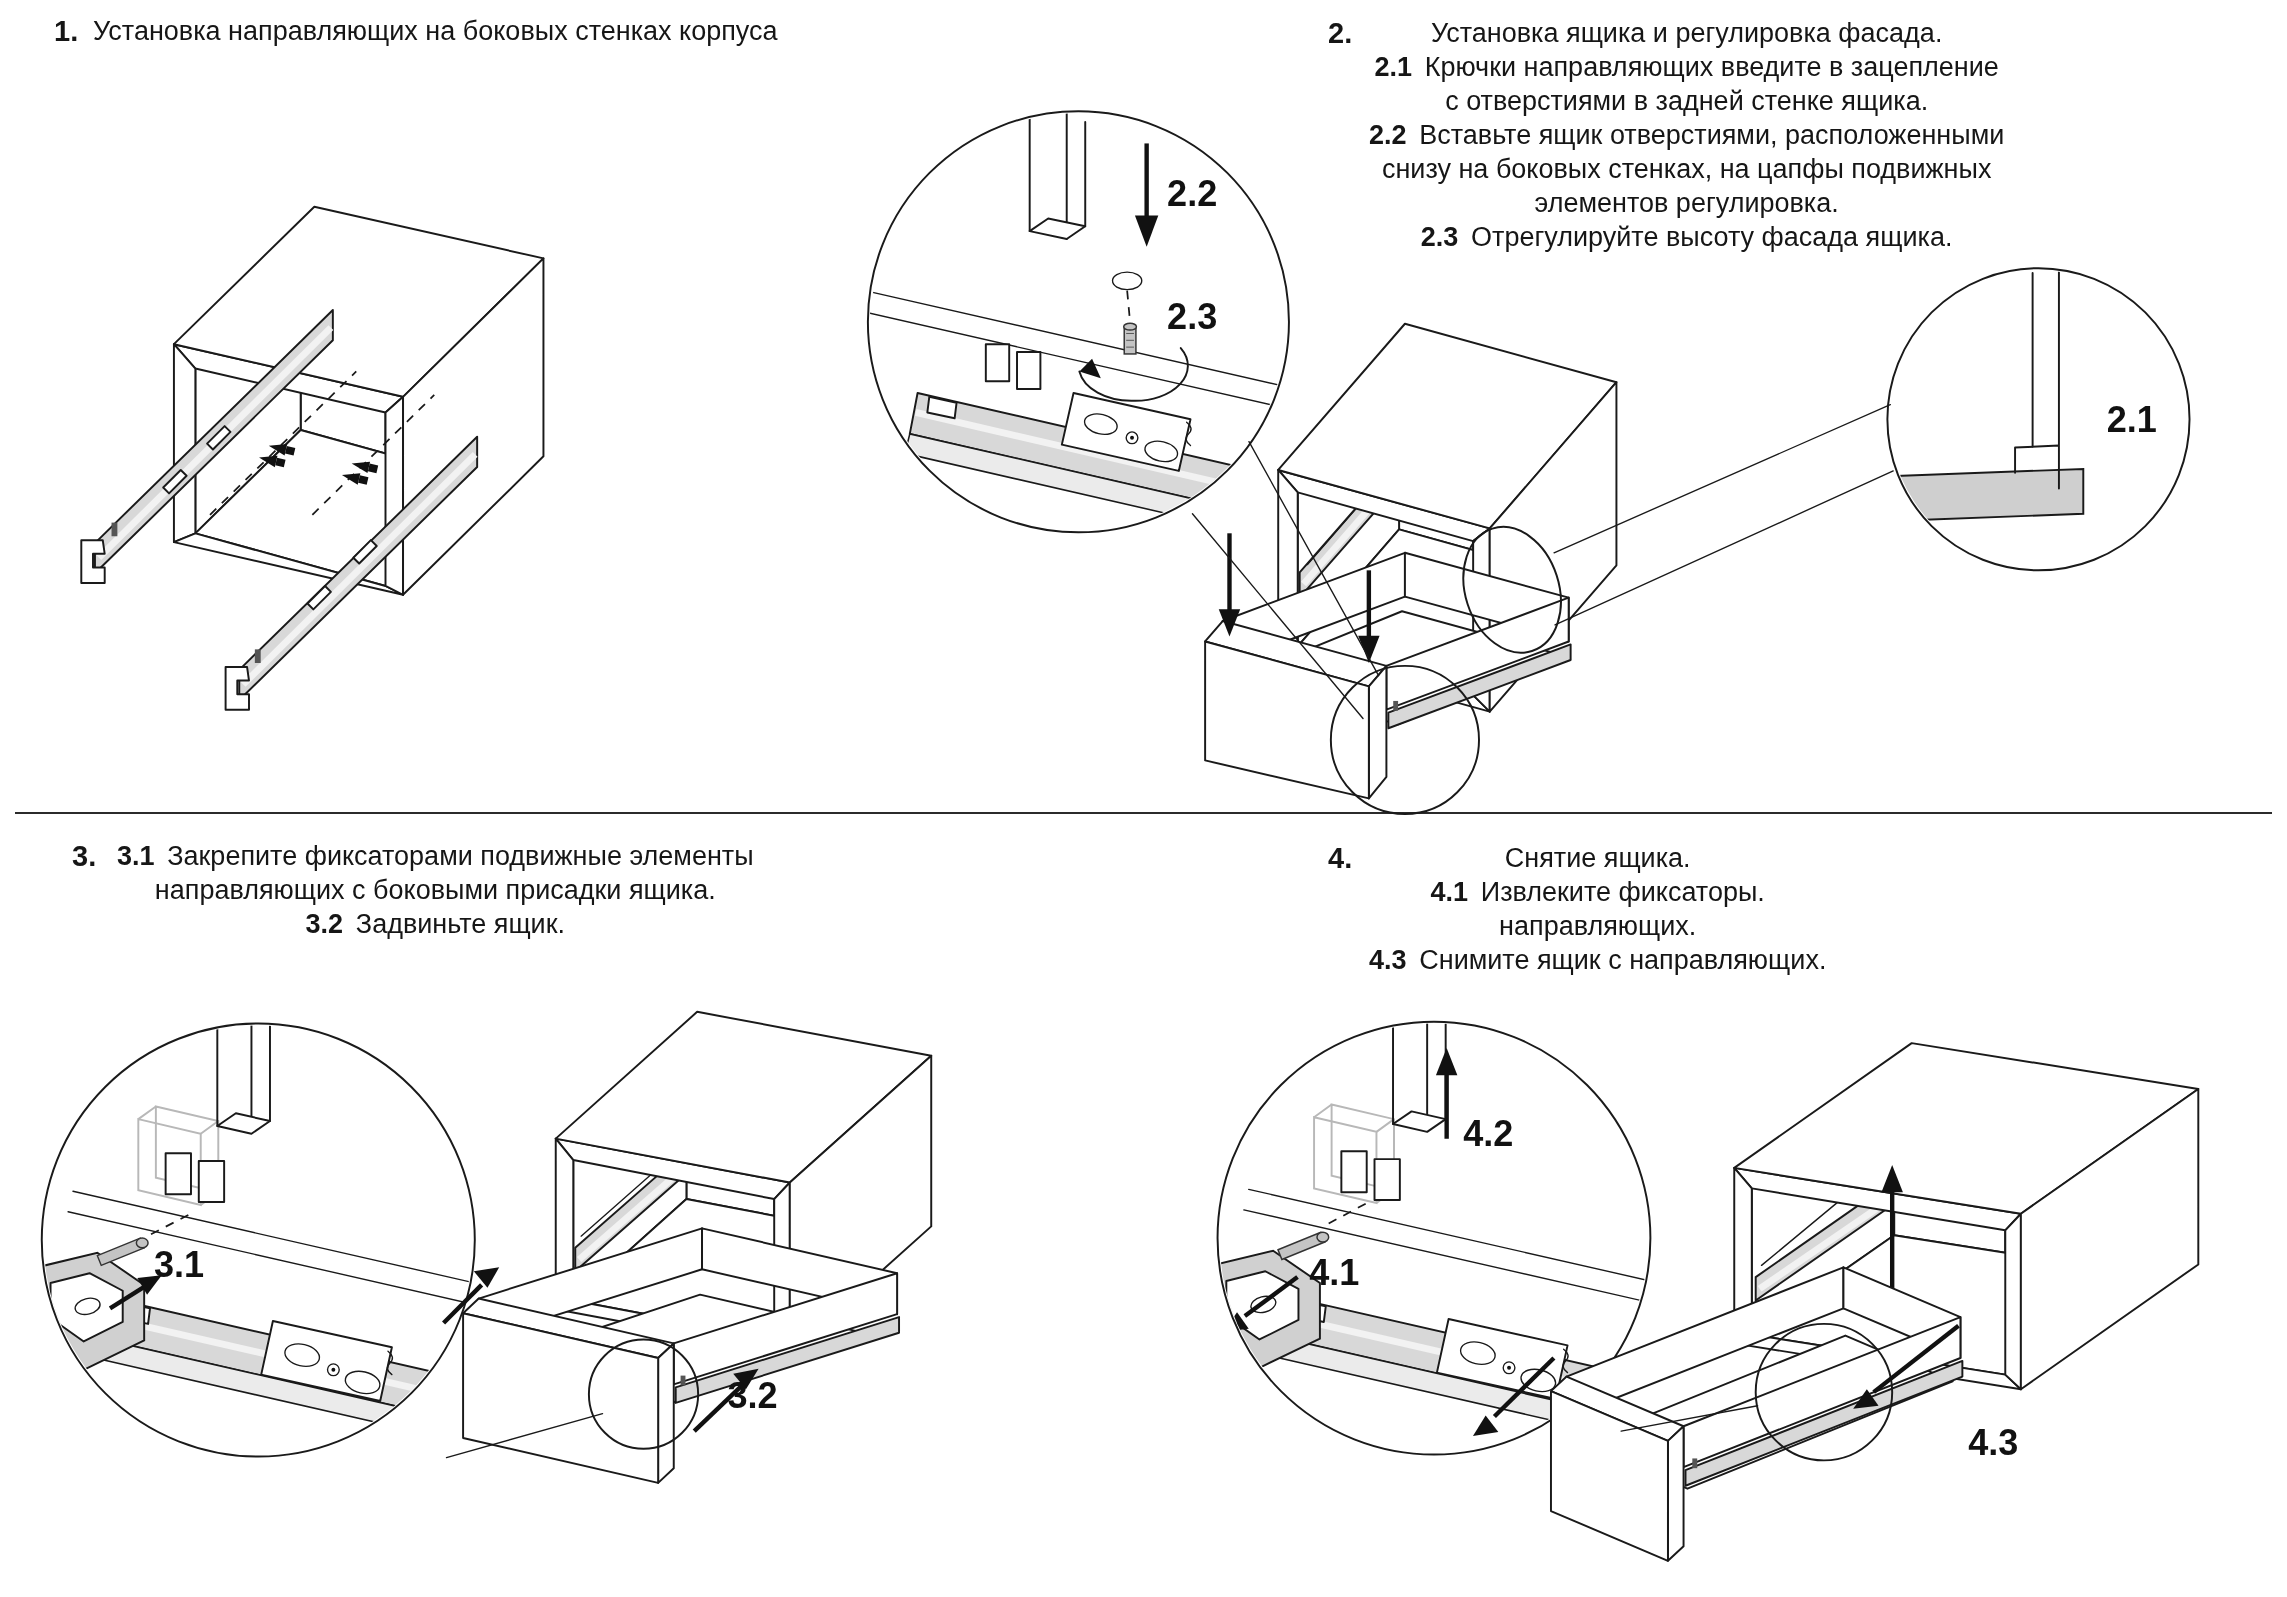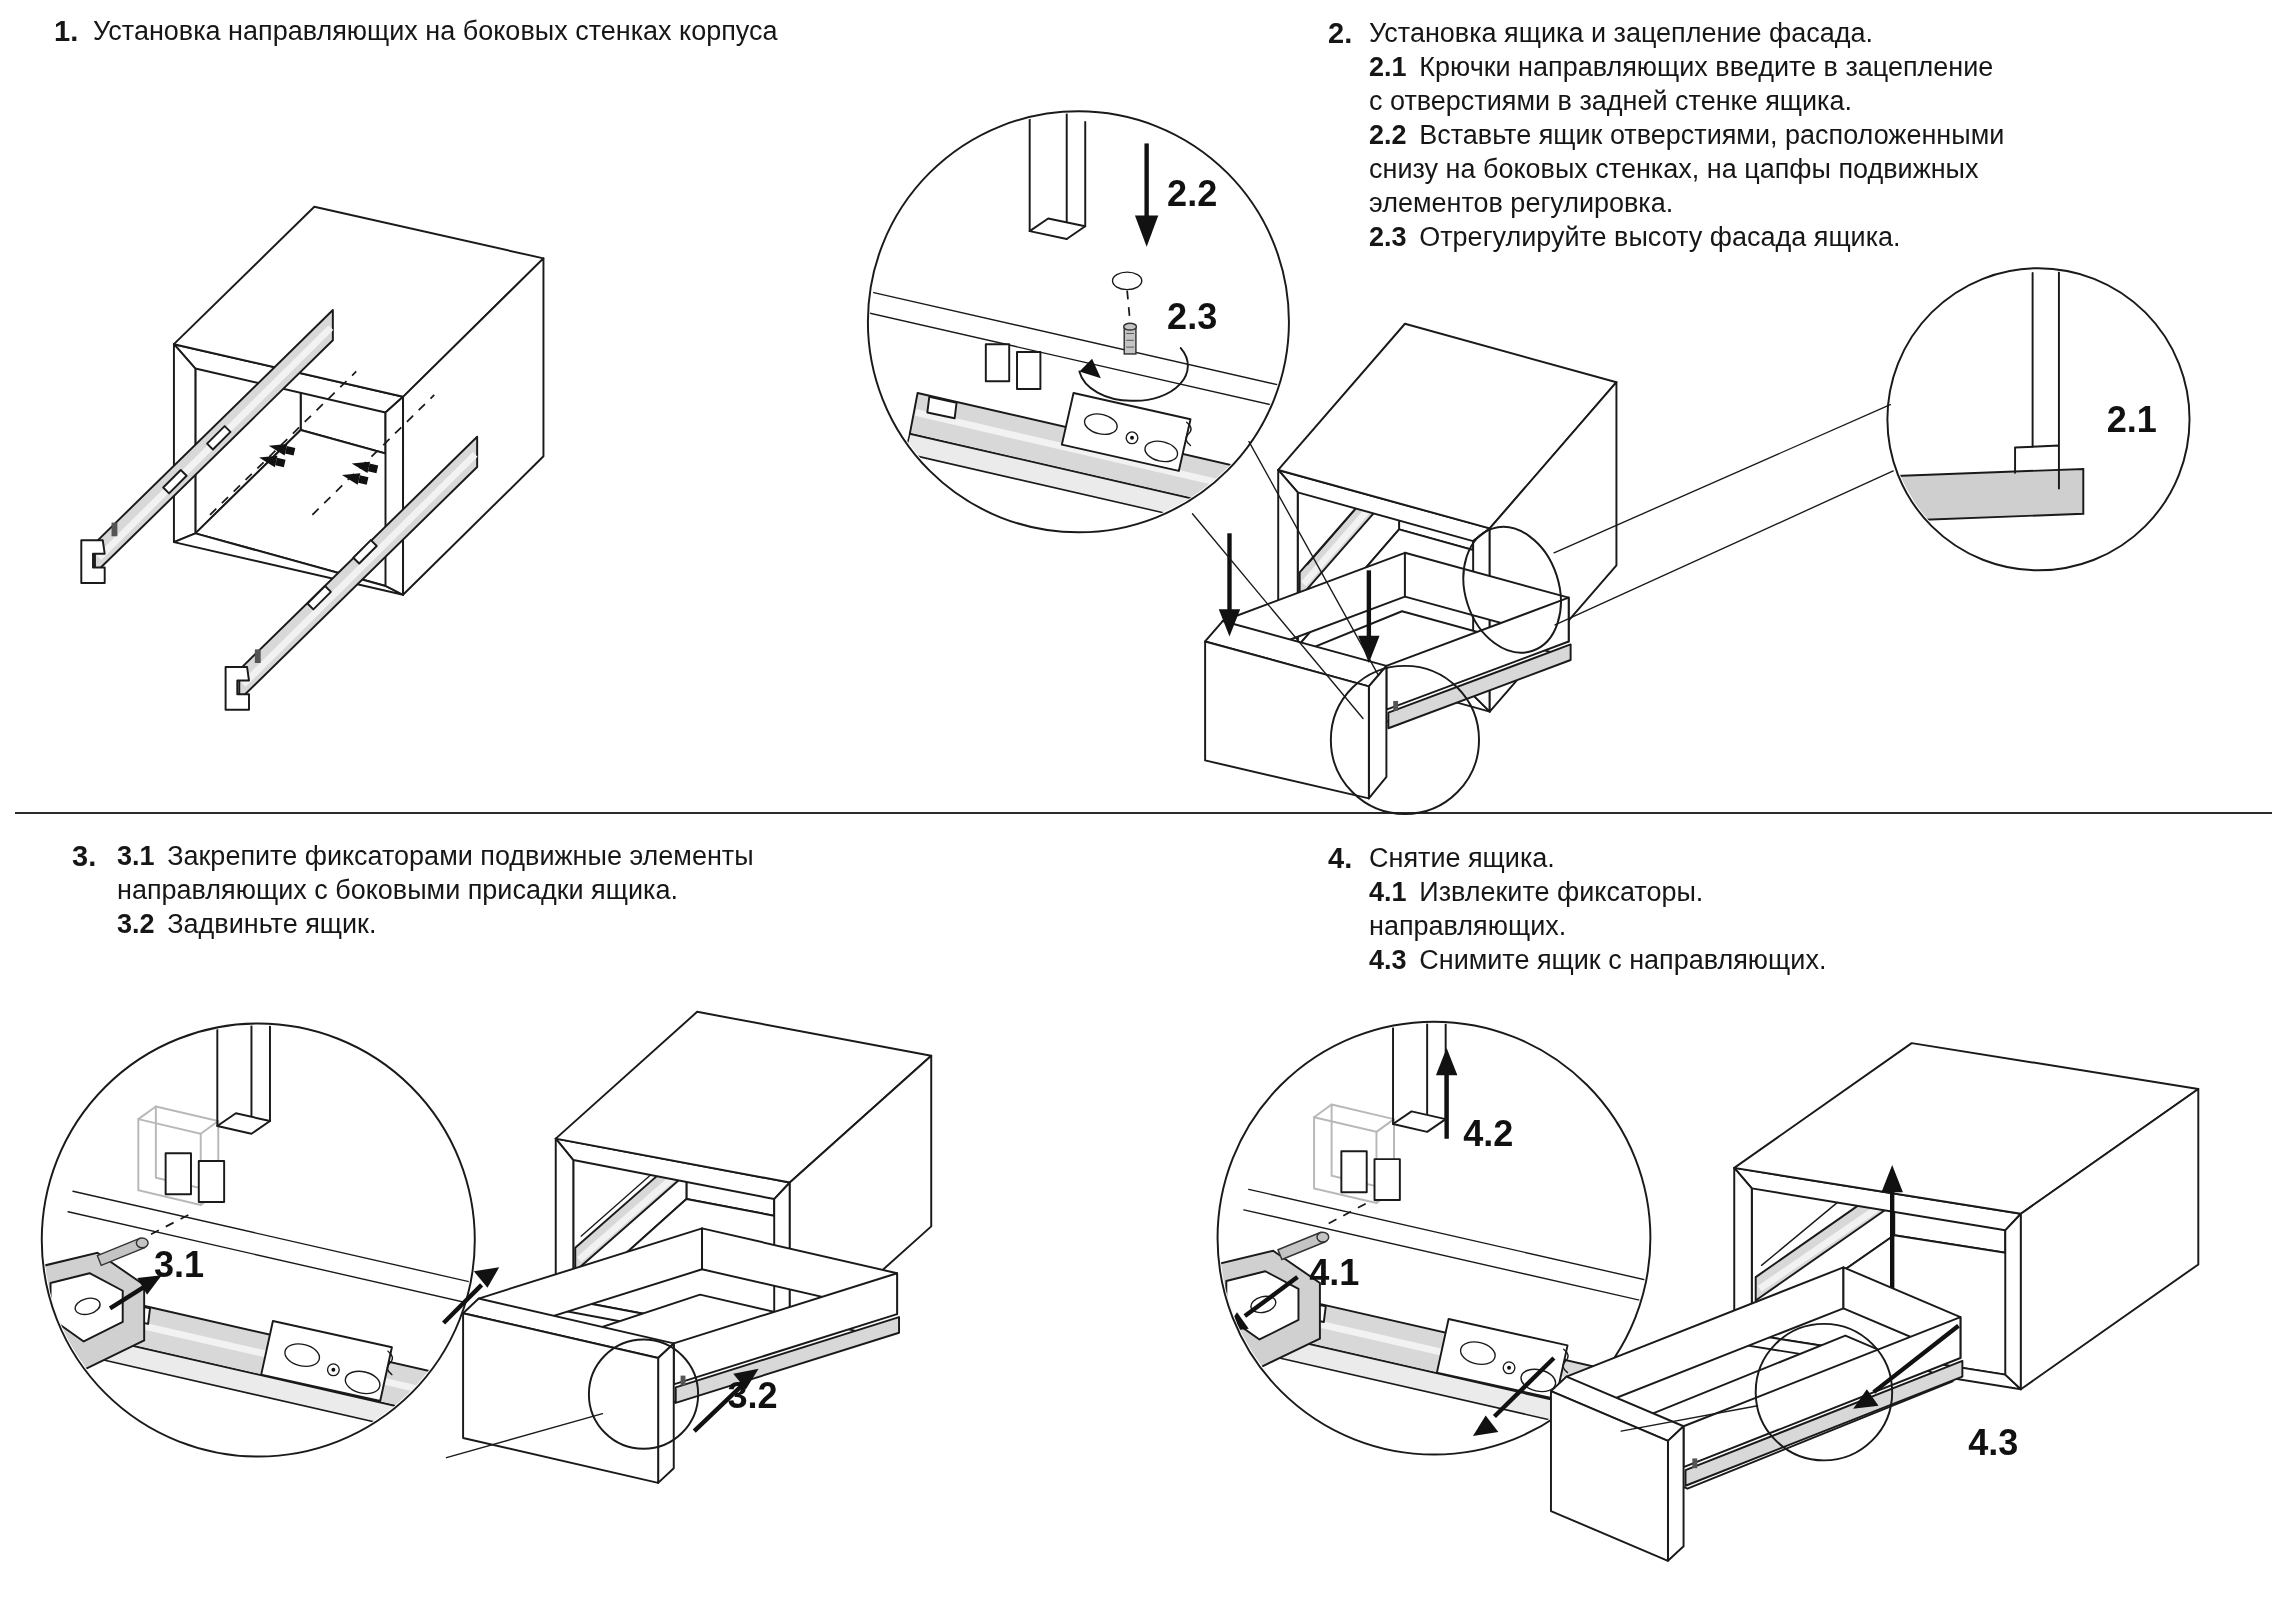--- a/index.html
+++ b/index.html
@@ -1,20 +1,20 @@
 <!DOCTYPE html>
 <html><head>
 <meta charset="utf-8">
 <style>
   html,body{margin:0;padding:0;background:#fff;}
   #page{position:relative;width:2288px;height:1597px;background:#fff;overflow:hidden;
         font-family:"Liberation Sans",sans-serif;color:#161616;}
   .step{position:absolute;display:flex;}
   .stepnum{font-weight:700;font-size:29px;line-height:34px;flex:0 0 auto;}
-  .lines{flex:1;}
+  .lines{flex:1;text-align:center;}
   .line{white-space:nowrap;font-size:27px;line-height:34px;}
   .pfx{font-weight:700;padding-right:12.7px;}
   .pfx:empty{padding-right:0;}
   #divider{position:absolute;left:14.6px;top:812px;width:2257px;height:2px;background:#2b2b2b;}
   svg{position:absolute;overflow:visible;}
   .ln{fill:none;stroke:#1a1a1a;stroke-width:2;stroke-linejoin:round;stroke-linecap:round;}
   .thin{stroke-width:1.4;}
   .face{fill:#ffffff;stroke:#1a1a1a;stroke-width:2;stroke-linejoin:round;}
   .gray{fill:#d8d8d8;stroke:#1a1a1a;stroke-width:2;stroke-linejoin:round;}
   .lgray{fill:#ebebeb;stroke:#1a1a1a;stroke-width:1.6;stroke-linejoin:round;}
@@ -34,21 +34,21 @@
   <div class="step" style="left:54px;top:13.7px;">
     <div class="stepnum" style="width:39px;">1.</div>
     <div class="lines">
       <div class="line"><span class="pfx"></span><span>Установка направляющих на боковых стенках корпуса</span></div>
     </div>
   </div>
 
   <div class="step" style="left:1328px;top:15.6px;">
     <div class="stepnum" style="width:41px;">2.</div>
     <div class="lines">
-      <div class="line"><span class="pfx"></span><span>Установка ящика и зацепление фасада.</span></div>
+      <div class="line"><span class="pfx"></span><span>Установка ящика и регулировка фасада.</span></div>
       <div class="line"><span class="pfx">2.1</span><span>Крючки направляющих введите в зацепление</span></div>
       <div class="line"><span class="pfx"></span><span>с отверстиями в задней стенке ящика.</span></div>
       <div class="line"><span class="pfx">2.2</span><span>Вставьте ящик отверстиями, расположенными</span></div>
       <div class="line"><span class="pfx"></span><span>снизу на боковых стенках, на цапфы подвижных</span></div>
       <div class="line"><span class="pfx"></span><span>элементов регулировка.</span></div>
       <div class="line"><span class="pfx">2.3</span><span>Отрегулируйте высоту фасада ящика.</span></div>
     </div>
   </div>
 
   <div class="step" style="left:72px;top:839px;">

